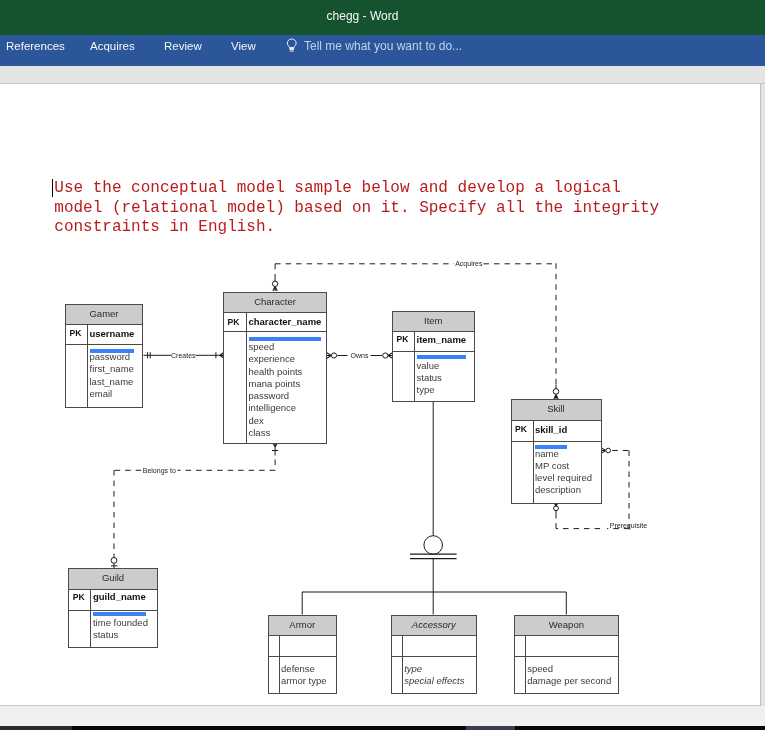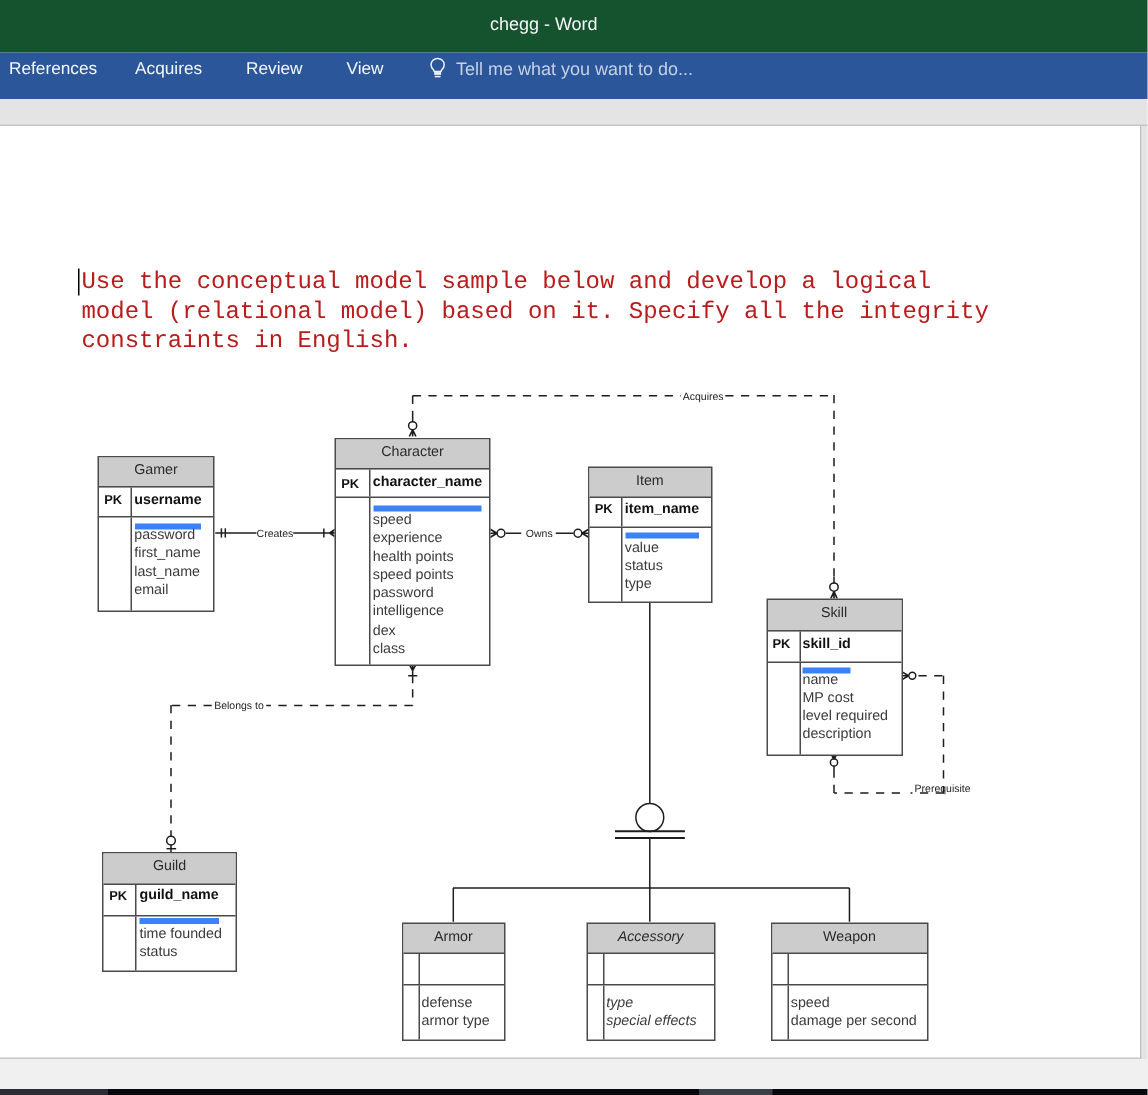--- a/index.html
+++ b/index.html
@@ -197,21 +197,21 @@
         <div class="pkrow" style="height:19px">
           <div class="pkcol" style="width:23px;padding-top:5px">PK</div>
           <div class="pkname" style="padding-top:4.5px"><span>character_name</span></div>
         </div>
         <div class="attrs" style="height:111.5px">
           <div class="acol" style="width:23px"></div>
           <div class="alist" style="padding-top:9.5px">
             <div>speed</div>
             <div>experience</div>
             <div>health points</div>
-            <div>speed points</div>
+            <div>mana points</div>
             <div>password</div>
             <div>intelligence</div>
             <div>dex</div>
             <div>class</div>
           </div>
         </div>
       </div>
       <div class="ent" style="left: 392px; top: 311px; width: 82.5px;">
         <div class="hdr" style="height:20px">Item</div>
         <div class="pkrow" style="height:20px">

